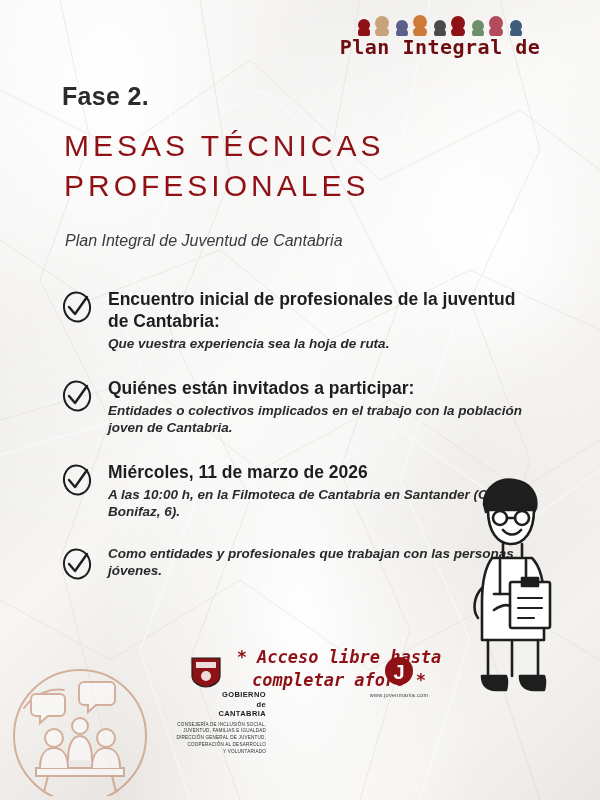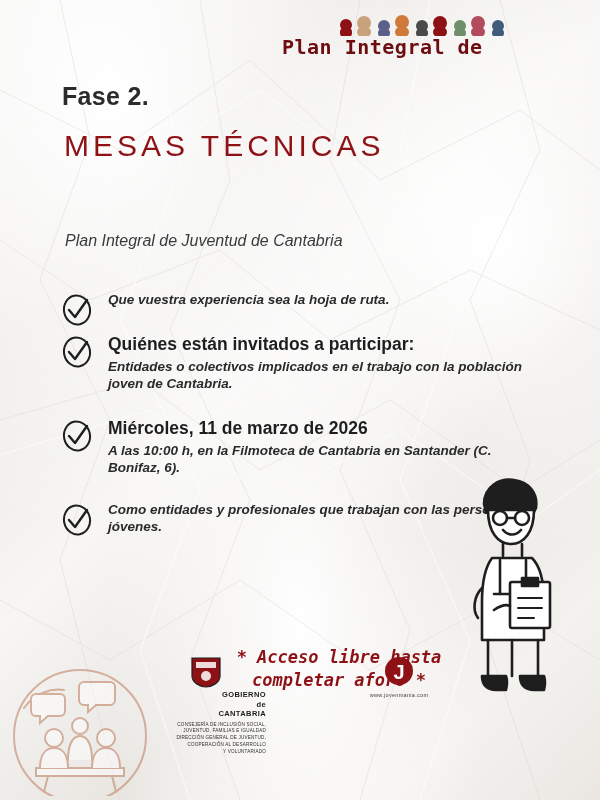--- a/index.html
+++ b/index.html
@@ -30,23 +30,23 @@
     inset: 0;
     pointer-events: none;
     opacity: .55;
   }
   .creases svg { width: 100%; height: 100%; display: block; }
 
   
   .brand {
     position: absolute;
     top: 36px;
-    right: 38px;
+    right: 20px;
     width: 280px;
-    text-align: left;
+    text-align: center;
   }
   .brand .dots {
     position: absolute;
     top: -22px;
     left: 52px;
     width: 180px;
     height: 20px;
   }
   .brand-line1, .brand-line2 {
     font-family: "DejaVu Sans Mono", monospace;
@@ -246,33 +246,35 @@
         </g>
       </svg>
     </div>
     <div class="brand-line1">Plan Integral de</div>
   </div>
 
   <div class="fase">Fase 2.</div>
 
   <div class="main-title">
     <div>MESAS TÉCNICAS</div>
+    <div>PROFESIONALES</div>
   </div>
 
   <div class="subtitle">Plan Integral de Juventud de Cantabria</div>
 
   <div class="list">
 
     <div class="item">
       <span class="check">
         <svg viewBox="0 0 34 34" xmlns="http://www.w3.org/2000/svg">
           <ellipse cx="17" cy="17" rx="13" ry="14.5" fill="none" stroke="#1e1e1e" stroke-width="2" transform="rotate(-12 17 17)"></ellipse>
           <path d="M9 17 L15 24 L27 7" fill="none" stroke="#1e1e1e" stroke-width="2.4" stroke-linecap="round" stroke-linejoin="round"></path>
         </svg>
       </span>
+      <div class="item-head">Encuentro inicial de profesionales de la juventud de Cantabria:</div>
       <div class="item-sub">Que vuestra experiencia sea la hoja de ruta.</div>
     </div>
 
     <div class="item">
       <span class="check">
         <svg viewBox="0 0 34 34" xmlns="http://www.w3.org/2000/svg">
           <ellipse cx="17" cy="17" rx="13" ry="14.5" fill="none" stroke="#1e1e1e" stroke-width="2" transform="rotate(-12 17 17)"></ellipse>
           <path d="M9 17 L15 24 L27 7" fill="none" stroke="#1e1e1e" stroke-width="2.4" stroke-linecap="round" stroke-linejoin="round"></path>
         </svg>
       </span>

